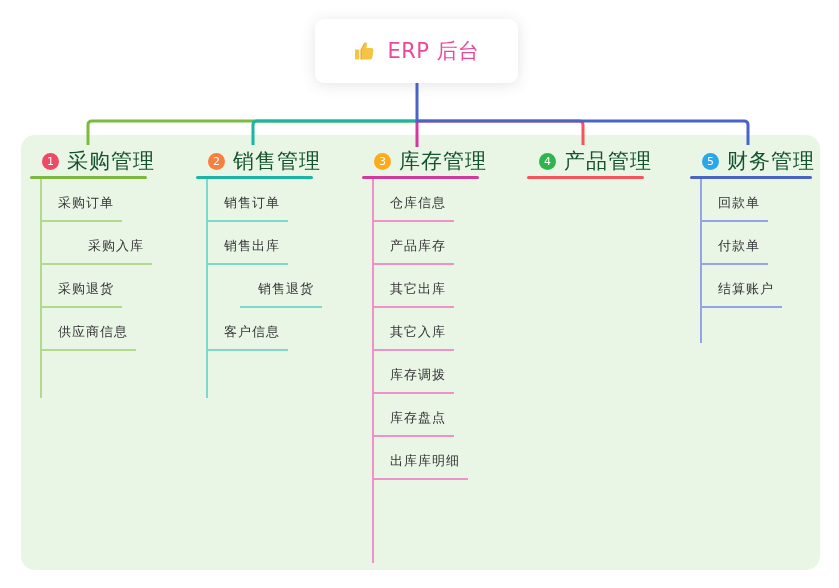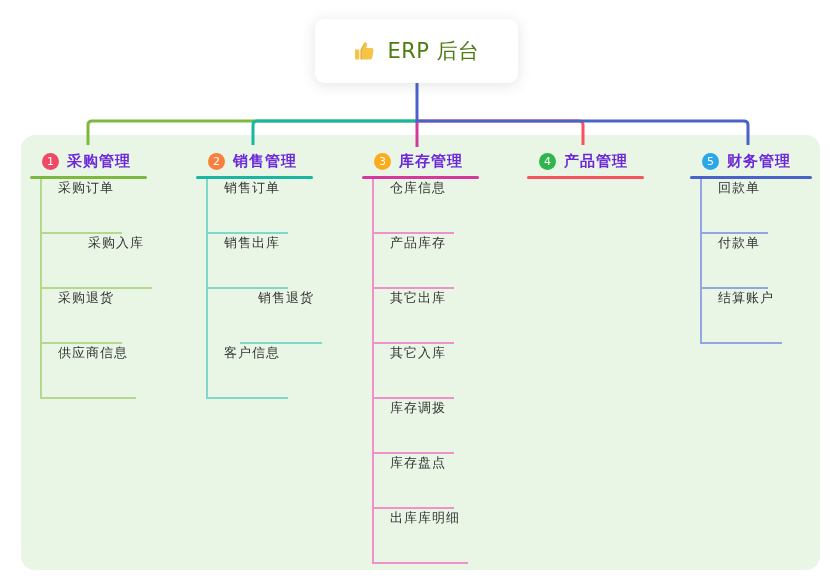--- a/index.html
+++ b/index.html
@@ -8,34 +8,34 @@
   
   #panel{position:absolute;left:21px;top:135px;width:799px;height:435px;border-radius:14px;}
 
   
   #connectors{position:absolute;left:0;top:0;width:839px;height:588px;pointer-events:none;}
 
   
   #root-card{position:absolute;left:315px;top:19px;width:203px;height:64px;background:#ffffff;
     border-radius:9px;box-shadow:0 2px 14px rgba(80,90,100,.16);display:flex;align-items:center;
     justify-content:center;gap:10px;cursor:pointer;}
-  #root-card .root-label{font-size:21px;color:#4d7c0f;letter-spacing:.5px;}
+  #root-card .root-label{font-size:21px;color:#ec4899;letter-spacing:.5px;}
   #root-card svg{display:block;}
 
   
   .branch{position:absolute;top:146px;}
   .branch-title{display:flex;align-items:center;height:30px;cursor:pointer;}
   .badge{width:17px;height:17px;border-radius:50%;color:#fff;font-size:11px;line-height:17px;
     text-align:center;margin:0 8px 0 12px;flex:0 0 auto;}
-  .branch-label{font-size:15px;color:#6d28d9;font-weight:700;white-space:nowrap;letter-spacing:1px;}
+  .branch-label{font-size:21px;color:#14532d;font-weight:400;white-space:nowrap;letter-spacing:1px;}
   .title-underline{height:3px;width:100%;border-radius:2px;}
 
   .children{position:relative;margin-top:0;}
   .trunk{position:absolute;left:10px;top:0;width:2px;}
-  .child{height:55px;display:flex;}
+  .child{height:43px;display:flex;align-items:flex-end;}
   .child-label{display:inline-block;margin-left:10px;padding:0 8px 8px 18px;border-bottom:2px solid;
     font-size:13px;color:#333;white-space:nowrap;letter-spacing:1px;cursor:pointer;}
 </style>
 </head>
 <body>
 
 <div id="canvas">
   <div id="panel" style="background: rgb(233, 246, 230);"></div>
 
   <svg id="connectors" viewBox="0 0 839 588" xmlns="http://www.w3.org/2000/svg">

